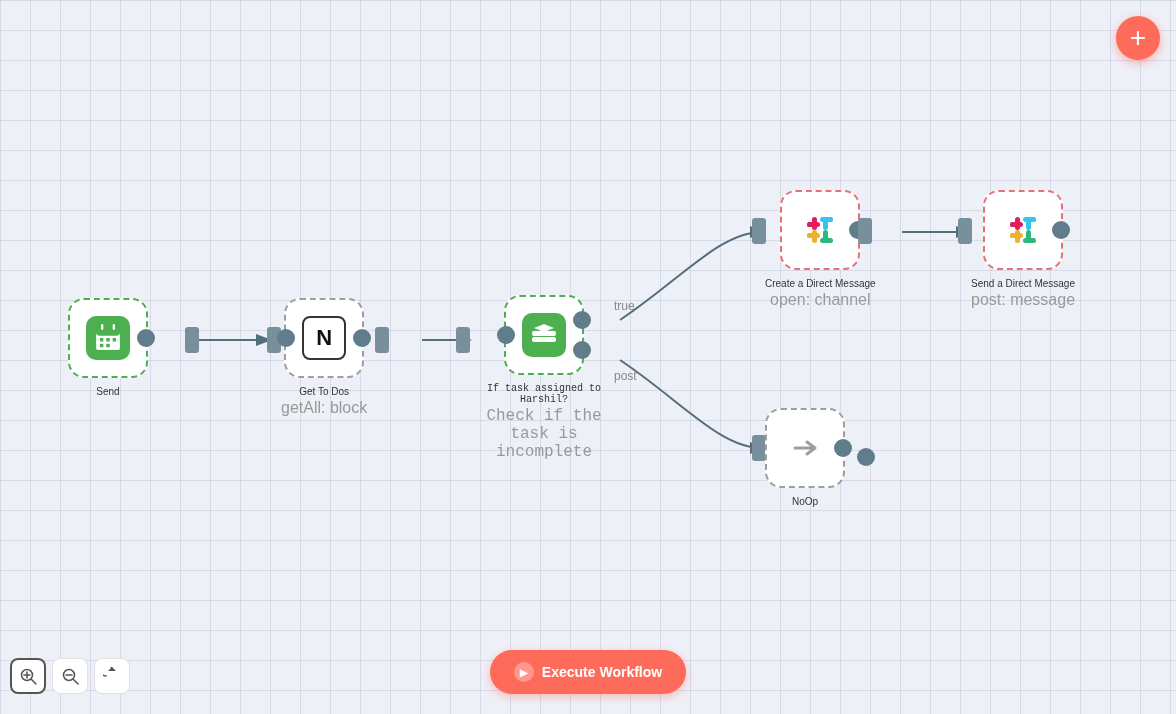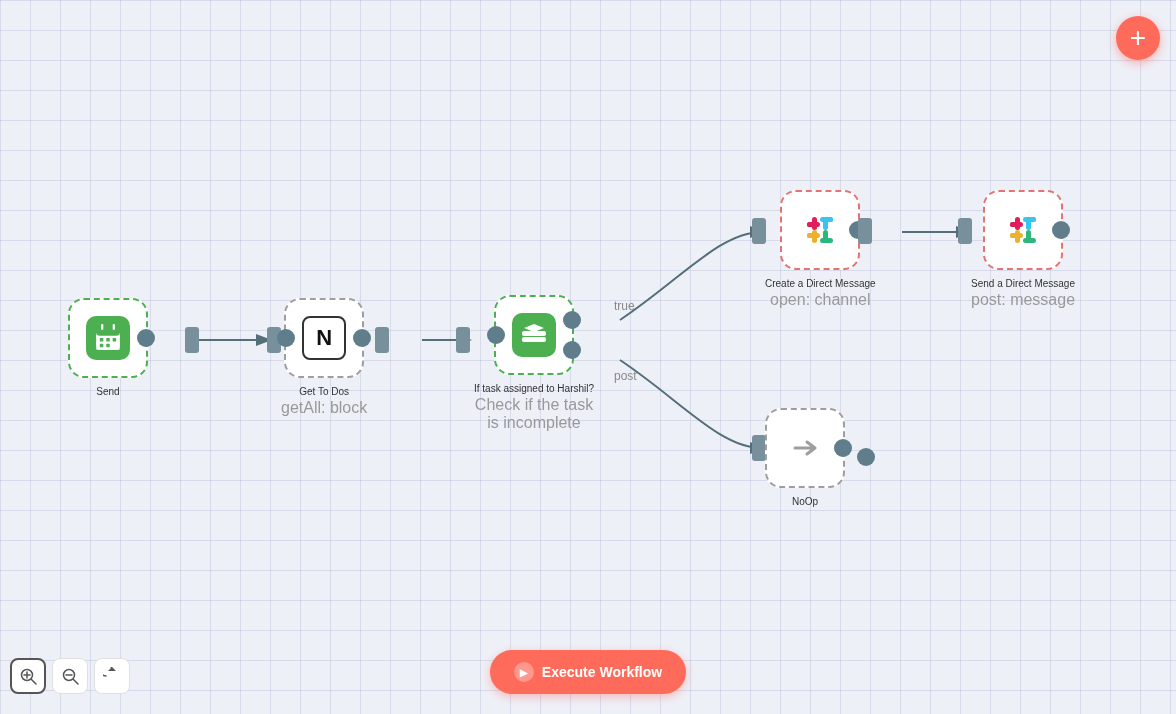--- a/index.html
+++ b/index.html
@@ -318,21 +318,21 @@
       <div class="connector-dot" style="right:-9px; top:50%; transform:translateY(-50%);"></div>
       <div class="icon-notion">N</div>
     </div>
     <div class="node-label">Get To Dos</div>
     <div class="node-sublabel">getAll: block</div>
   </div>
 
   <div class="connector-handle" style="position:absolute; left:375px; top:327px;"></div>
   <div class="connector-handle" style="position:absolute; left:456px; top:327px;"></div>
 
-  <div class="node" style="left: 469px; top: 295px;">
+  <div class="node" style="left: 469px; top: 295px; font-family: Liberation Mono, monospace;">
     <div class="node-box green-border">
       <div class="connector-dot" style="left:-9px; top:50%; transform:translateY(-50%);"></div>
 
       <div class="connector-dot" style="right:-9px; top:30%; transform:translateY(-50%);"></div>
       <div class="connector-dot" style="right:-9px; top:70%; transform:translateY(-50%);"></div>
       <div class="icon-if">
         <svg width="30" height="30" viewBox="0 0 30 30" fill="none">
           <rect x="3" y="11" width="24" height="5" rx="2" fill="white"></rect>
           <rect x="3" y="17" width="24" height="5" rx="2" fill="white"></rect>
           <polygon points="5,8 15,4 25,8 15,12" fill="white"></polygon>

